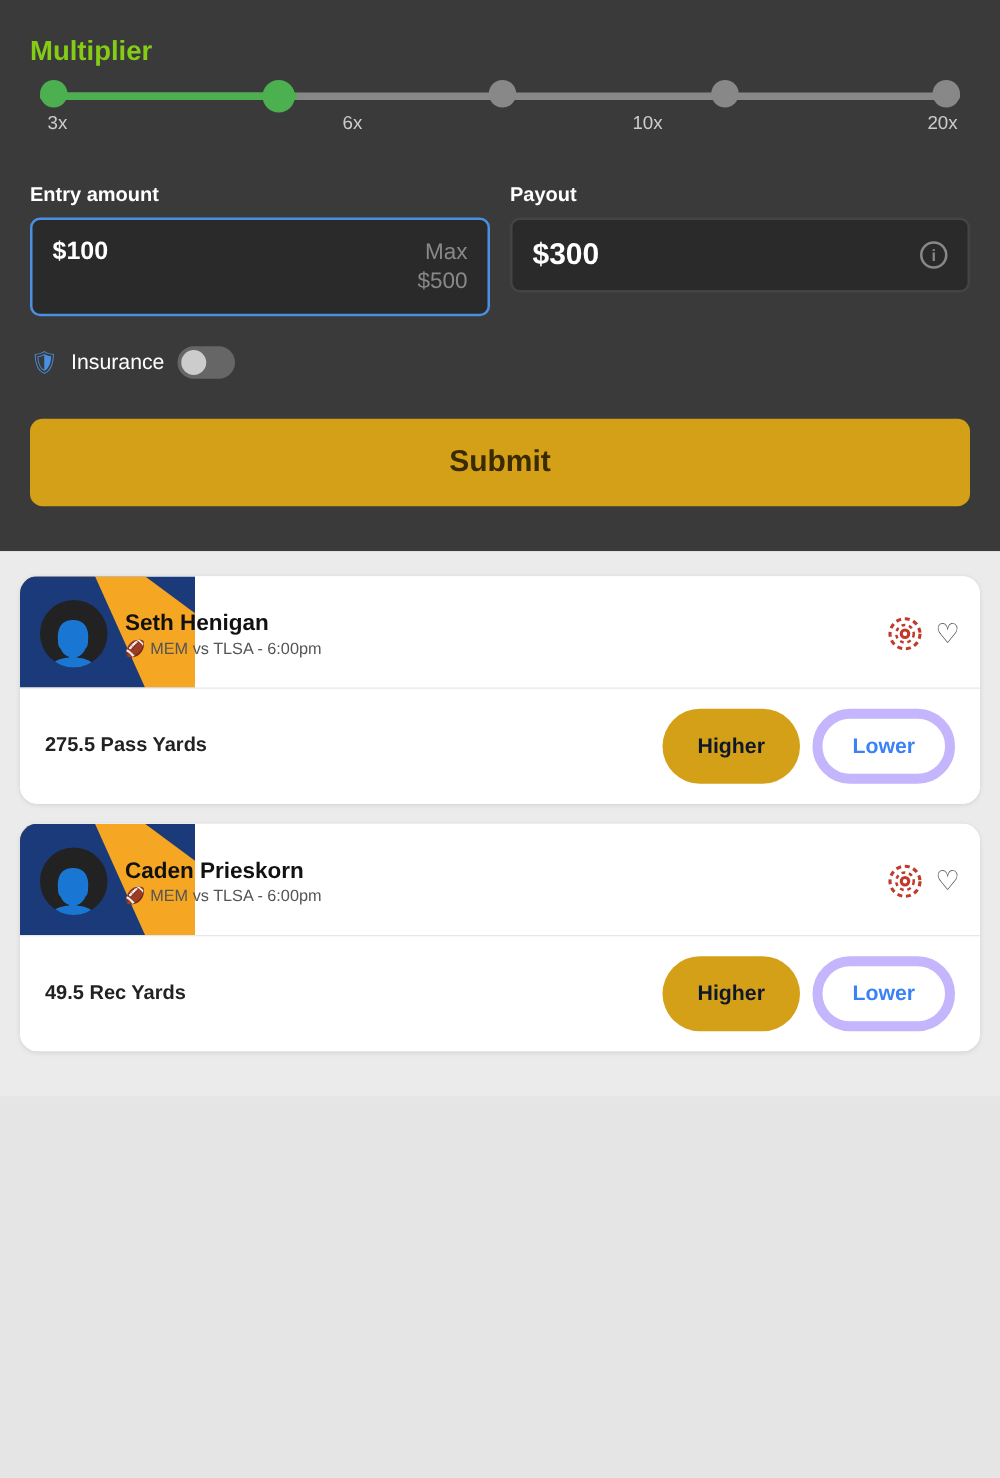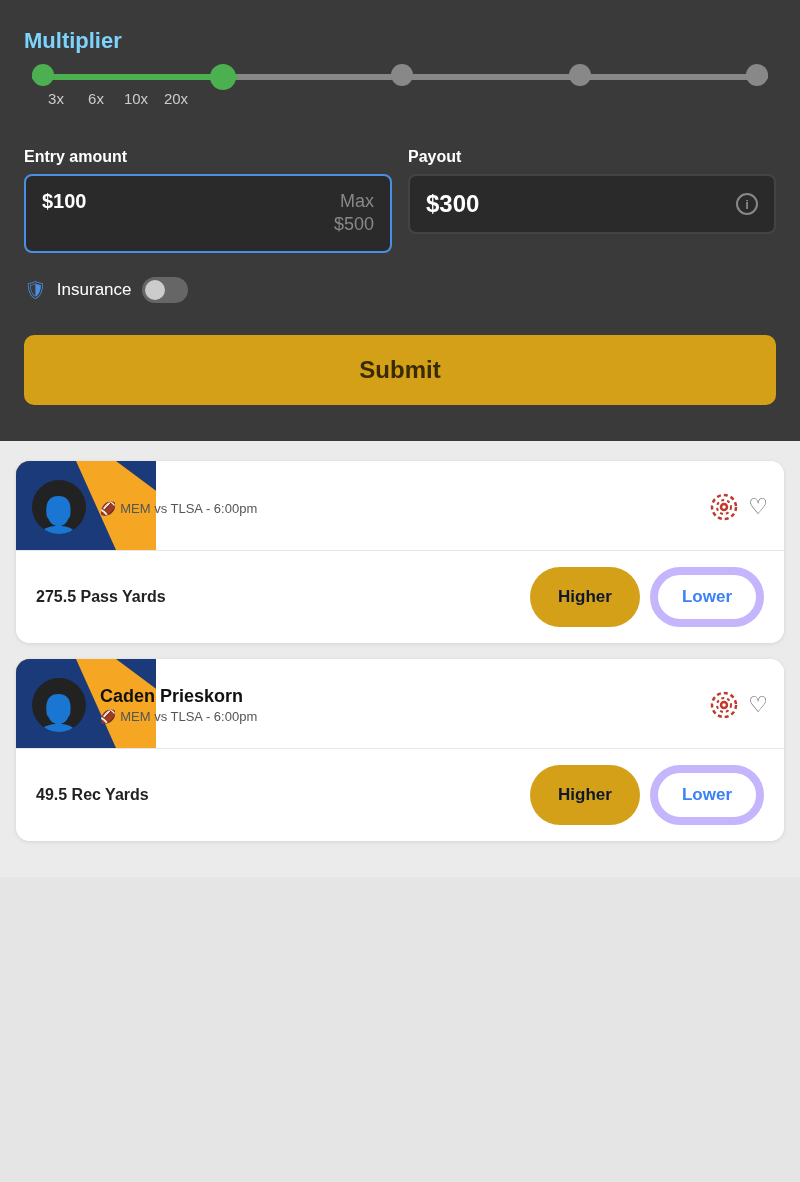--- a/index.html
+++ b/index.html
@@ -10,21 +10,21 @@
       background: #e5e5e5;
     }
 
     
     .top-section {
       background: #3a3a3a;
       padding: 28px 24px 36px;
     }
 
     .multiplier-title {
-      color: #7dd3fc;
+      color: #84cc16;
       font-size: 22px;
       font-weight: 700;
       margin-bottom: 8px;
     }
 
     
     .slider-container {
       position: relative;
       margin-bottom: 8px;
       padding: 0 8px;
@@ -66,24 +66,23 @@
     .slider-dot.active {
       background: #4caf50;
     }
     .slider-dot.selected {
       background: #4caf50;
       width: 26px;
       height: 26px;
     }
     .slider-labels {
       display: flex;
-      justify-content: flex-start;
+      justify-content: space-between;
       margin-top: 10px;
       padding: 0 2px;
-      margin-left: 10px;
     }
     .slider-label {
       color: #ccc;
       font-size: 15px;
       text-align: center;
       width: 40px;
     }
     .slider-label:first-child { margin-left: -8px; }
     .slider-label:last-child { margin-right: -8px; }
 
@@ -401,20 +400,21 @@
           <polygon points="0,0 100,0 140,30 140,90 0,90" fill="#f5a623"></polygon>
           <polygon points="0,0 60,0 100,90 0,90" fill="#1a3a7a"></polygon>
         </svg>
       </div>
       <div class="avatar-wrap">
         <div class="avatar-circle">
           <span class="avatar-silhouette">👤</span>
         </div>
       </div>
       <div class="player-info">
+        <div class="player-name">Seth Henigan</div>
         <div class="player-match">
           <span class="football-icon">🏈</span>
           <span>MEM vs TLSA - 6:00pm</span>
         </div>
       </div>
       <div class="card-actions">
         <svg class="bullseye-svg bullseye-icon" viewBox="0 0 28 28">
           <circle cx="14" cy="14" r="12" stroke-width="2.5" stroke-dasharray="4 3"></circle>
           <circle cx="14" cy="14" r="7" stroke-width="2" stroke-dasharray="3 3"></circle>
           <circle cx="14" cy="14" r="3" stroke-width="2.5"></circle>

